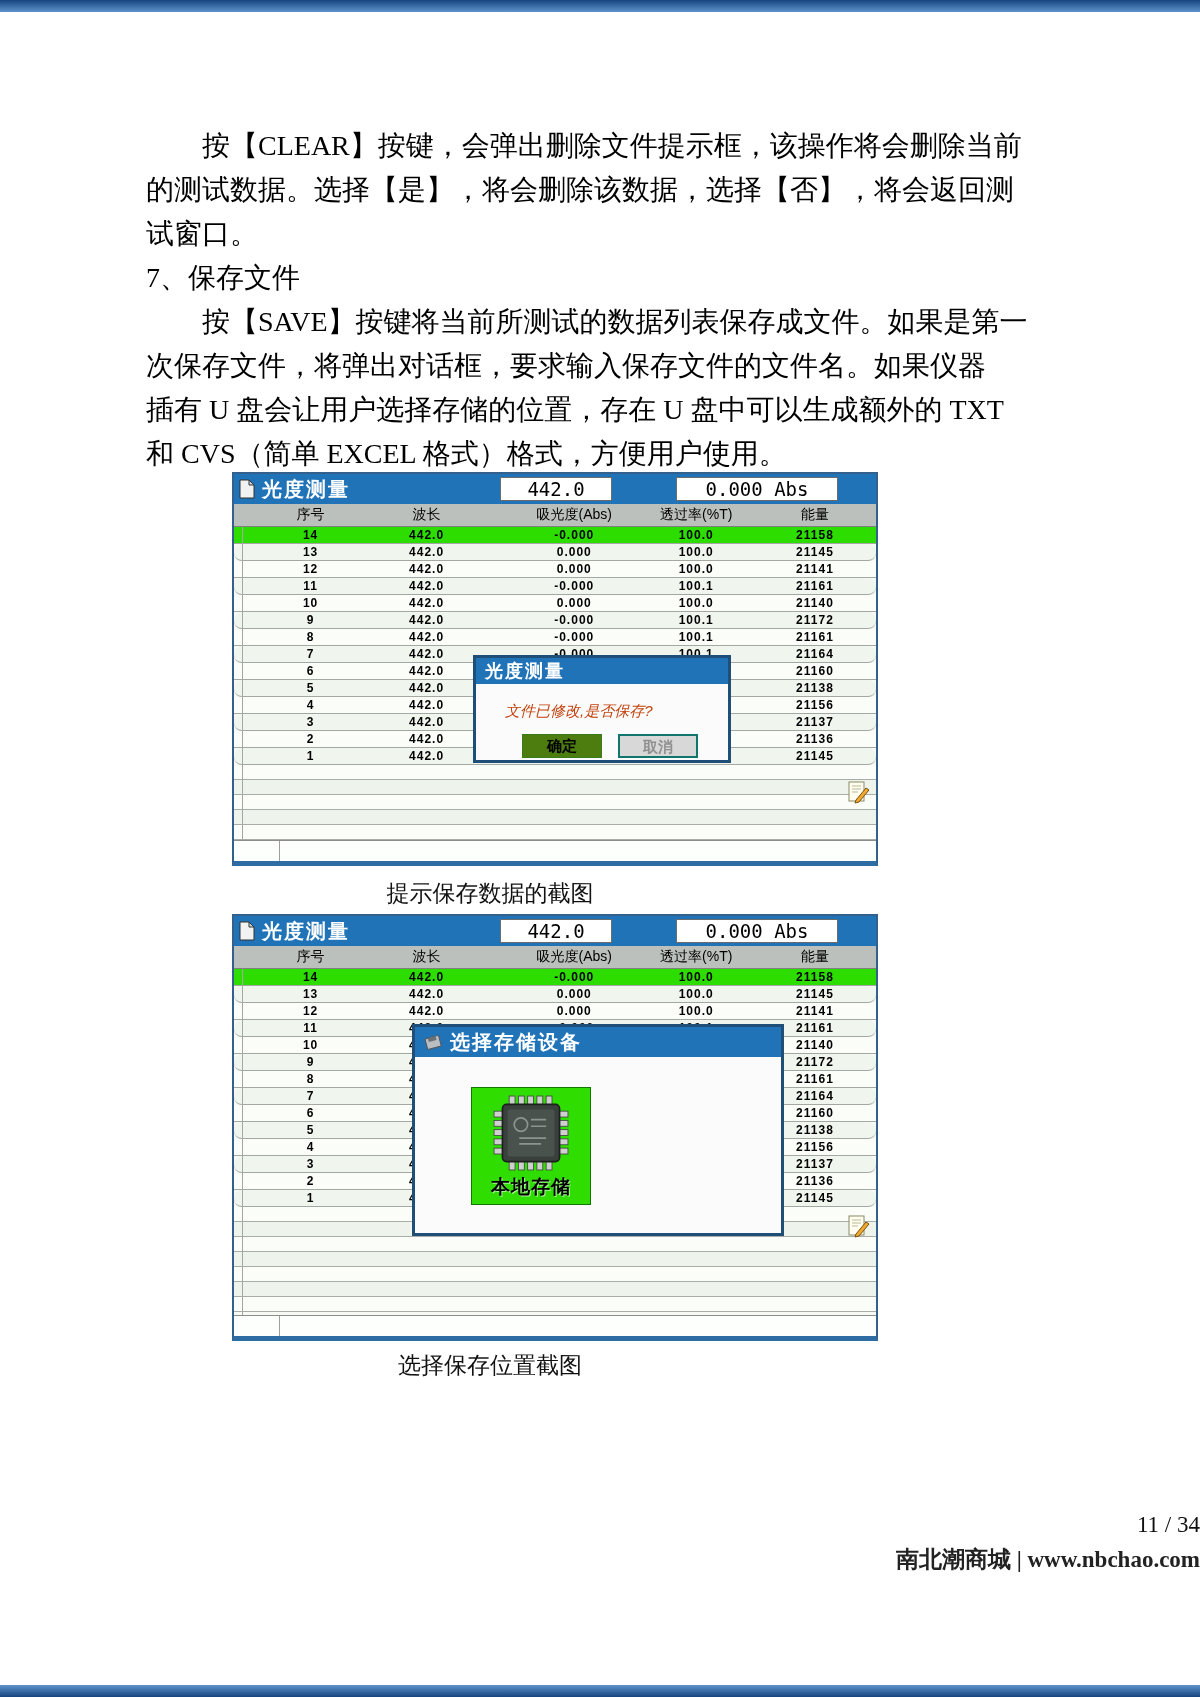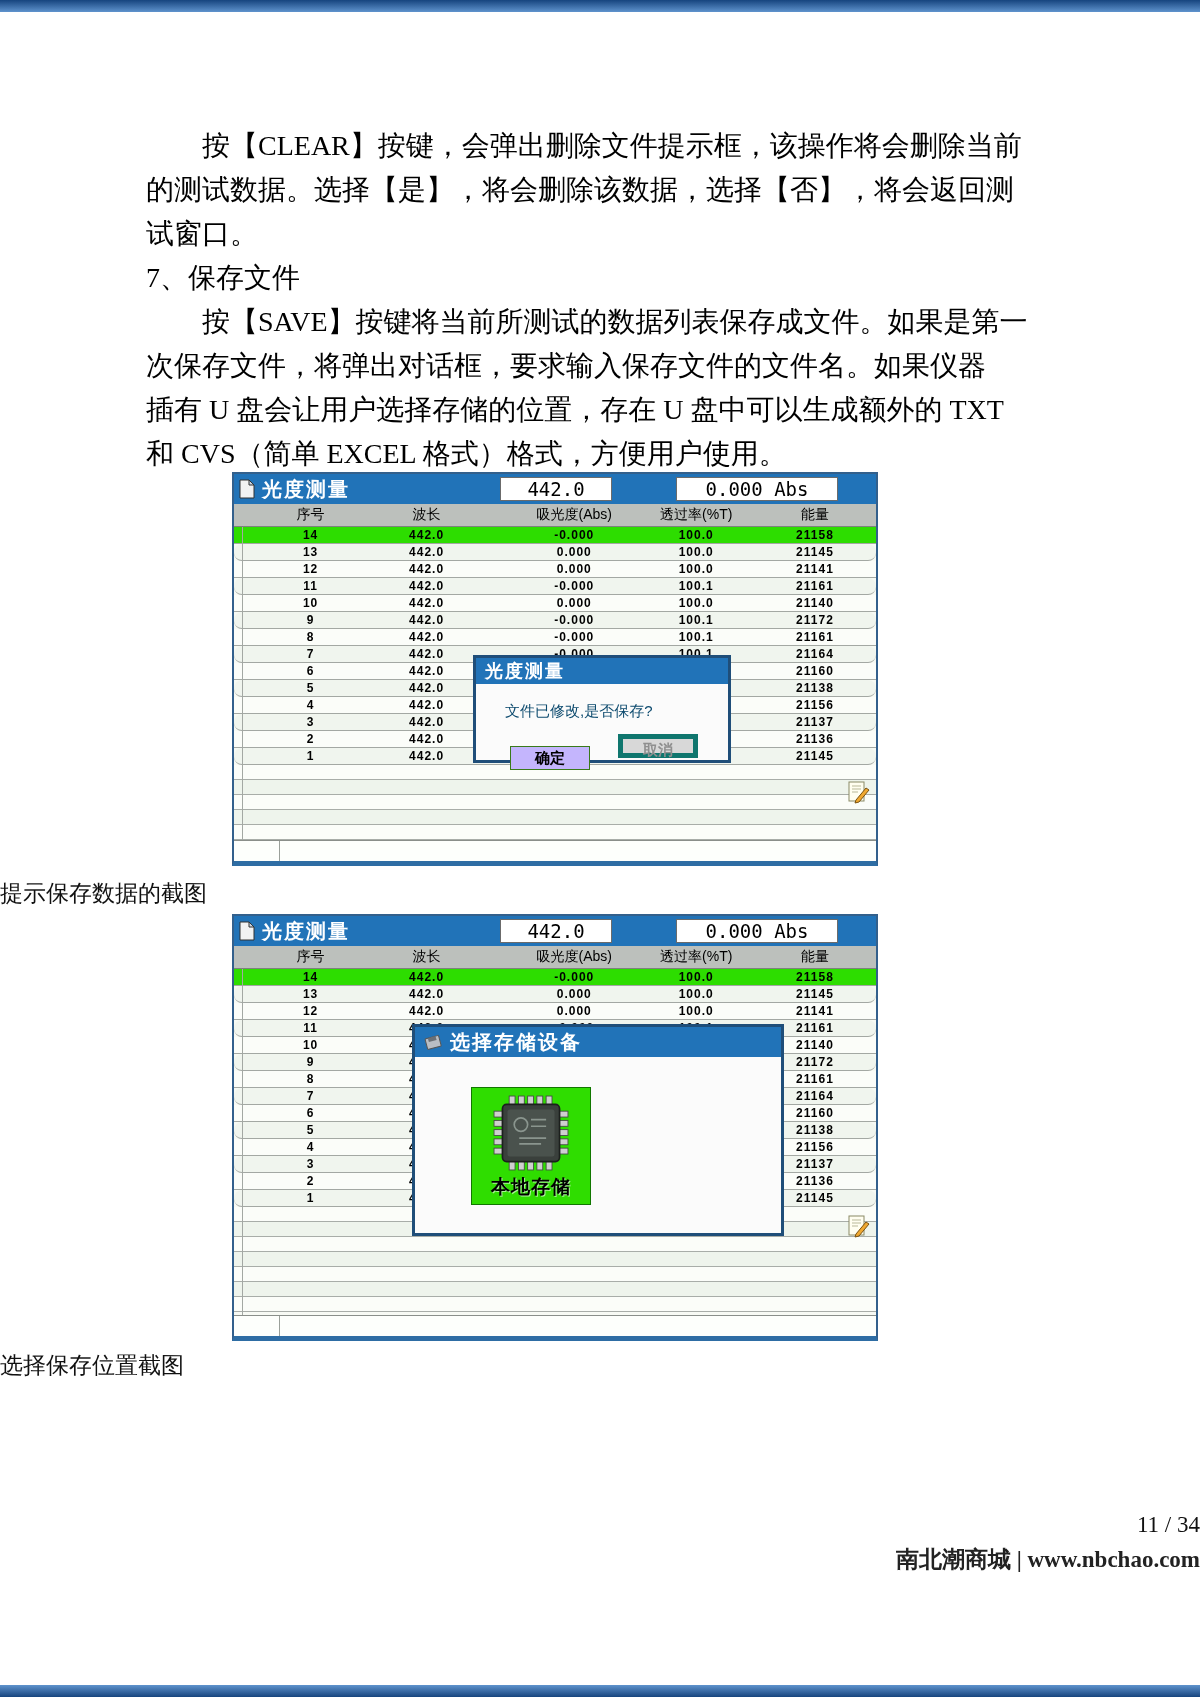--- a/index.html
+++ b/index.html
@@ -11,21 +11,21 @@
     background:linear-gradient(to bottom,#16447e,#5f93cd); }
   .bottombar { position:absolute; left:0; top:1685px; width:1200px; height:12px;
     background:linear-gradient(to bottom,#5f93cd,#16447e); }
 
   
   .bodytext { position:absolute; left:146px; top:124px; width:900px;
     font-family:"Liberation Serif", serif; font-size:28px; color:#000; }
   .bodytext .line { height:44px; line-height:44px; white-space:nowrap; }
   .bodytext .indent { padding-left:56px; }
 
-  .caption { position:absolute; left:0; width:980px; text-align:left;
+  .caption { position:absolute; left:0; width:980px; text-align:center;
     font-family:"Liberation Serif", serif; font-size:23px; color:#111; }
   #caption1 { top:878px; }
   #caption2 { top:1350px;font-family:Liberation Mono, monospace; }
 
   .pagenum { position:absolute; left:0; top:1512px; width:1200px; text-align:right;
     font-family:"Liberation Serif", serif; font-size:23px; color:#111; }
   .sitefooter { position:absolute; left:0; top:1544px; width:1200px; text-align:right;
     font-family:"Liberation Serif", serif; font-size:23px; color:#222;font-weight:bold; }
 
   
@@ -70,25 +70,25 @@
 
   .edit-icon { position:absolute; width:24px; height:24px; right:6px; }
   #shot1 .edit-icon { top:306px; } #shot2 .edit-icon { top:298px; }
 
   
   .dialog { position:absolute; background:#fbfbfb; border:3px solid #1f4e79; }
   #save-dialog { left:239px; top:181px; width:258px; height:108px; }
   .dlg-titlebar { height:26px; background:#2173b8; color:#fff; font-weight:bold;
     font-size:18px; line-height:25px; padding-left:9px; letter-spacing:2px;
     display:flex; align-items:center; }
-  .dlg-msg { position:absolute; left:29px; top:44px; font-size:15px; color:#0c4a6e; }
+  .dlg-msg { position:absolute; left:29px; top:44px; font-size:15px; color:#c2410c;font-style:italic; }
   .dlg-btn { position:absolute; top:76px; width:80px; height:24px; text-align:center;
     font-size:15px; font-weight:bold; line-height:22px; }
-  .btn-ok { left:34px; background:#c4b5fd; border:1px solid #3a7a1a; color:#000;margin-top:12px; }
-  .btn-cancel { left:142px; background:#d8d8d8; border:5px solid #0f766e; color:#8f8f8f; }
+  .btn-ok { left:46px; background:#4d7c0f; border:1px solid #3a7a1a; color:#000; }
+  .btn-cancel { left:142px; background:#d8d8d8; border:2px solid #0f766e; color:#8f8f8f; }
 
   
   #storage-dialog { left:178px; top:108px; width:372px; height:212px; }
   #storage-dialog .dlg-titlebar { height:30px; font-size:20px; }
   .store-option { position:absolute; text-align:center; }
   .opt-local { left:56px; top:60px; width:120px; height:118px; background:#2fdd00;
     border:1px solid #117700; }
   .opt-usb { left:196px; top:58px; width:132px; height:122px; }
   .opt-label { font-size:19px; font-weight:bold; color:#000; letter-spacing:1px;
     text-shadow:1px 1px 0 rgba(255,255,255,.6); }

